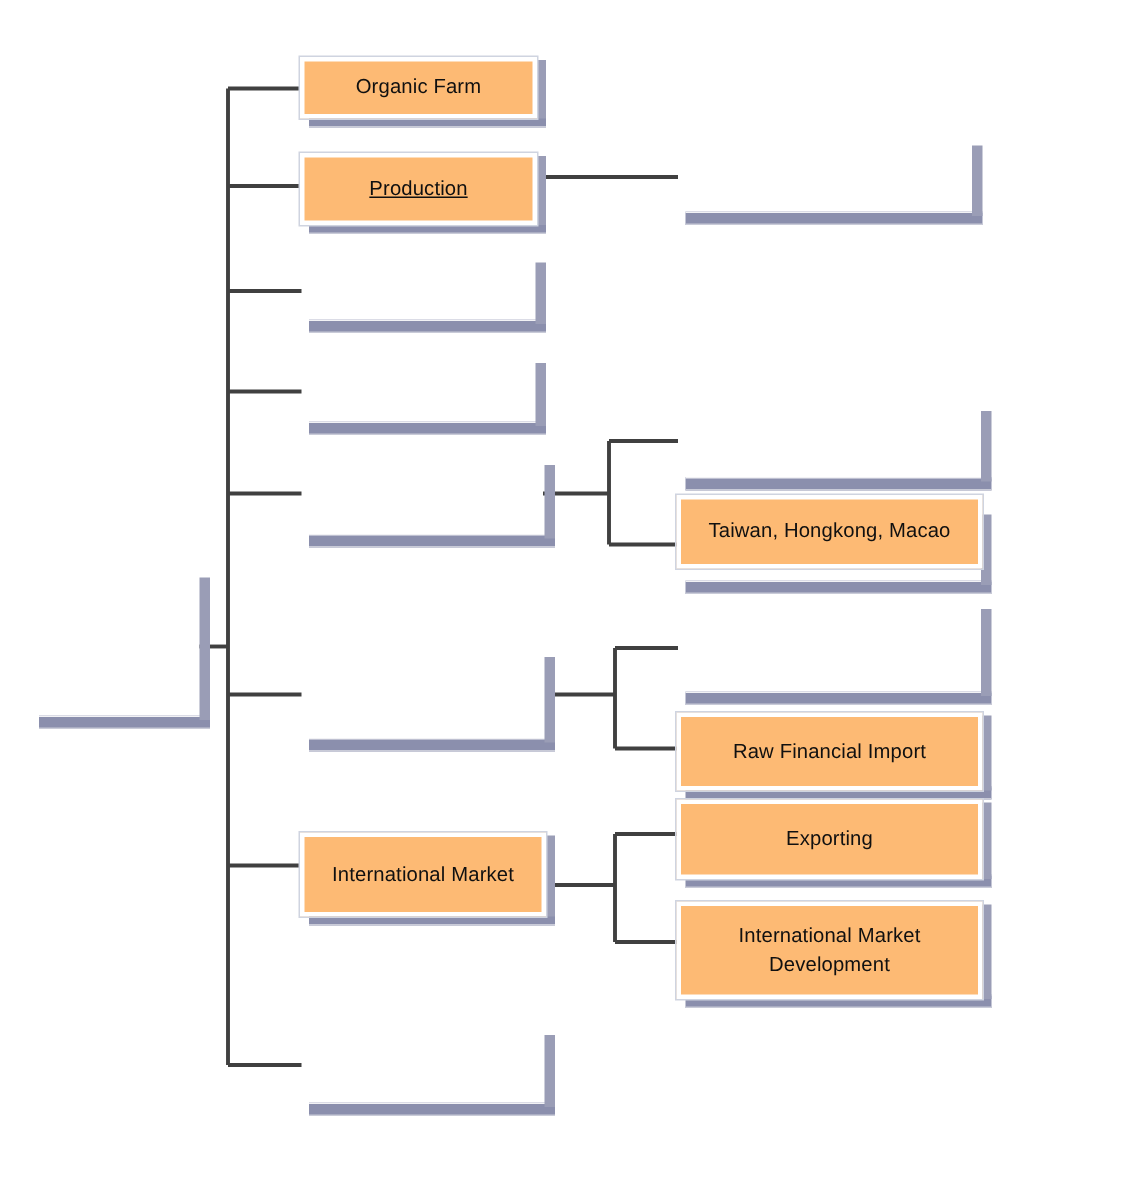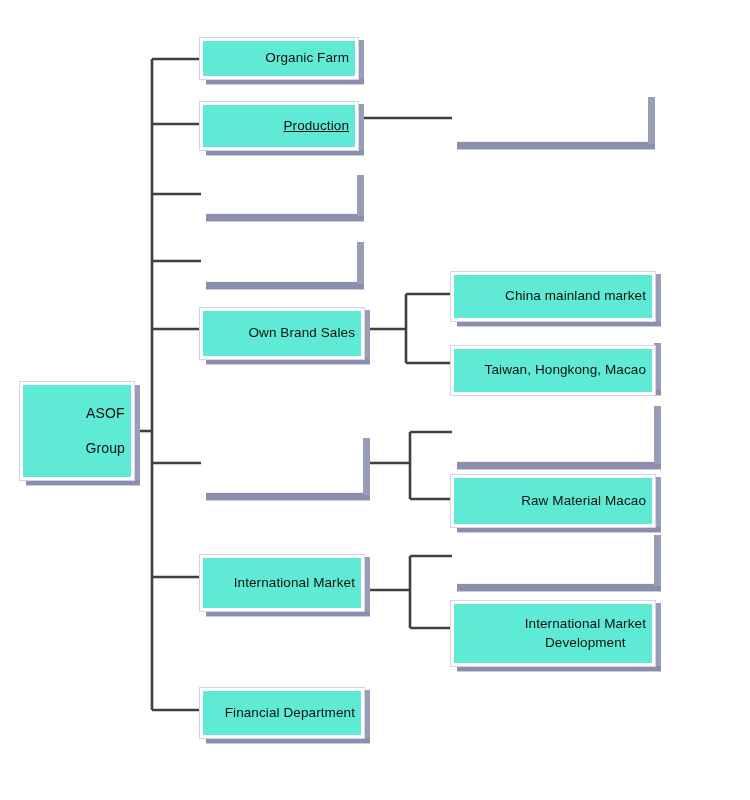--- a/index.html
+++ b/index.html
@@ -19,26 +19,26 @@
     position: absolute;
     left: 0;
     top: 0;
     width: 750px;
     height: 800px;
     pointer-events: none;
   }
   .node {
     position: absolute;
     box-sizing: border-box;
-    background: #5eead4;
+    background: #fdba74;
     border: 3px solid #ffffff;
     outline: 1px solid #cfd4e0;
     display: flex;
     align-items: center;
-    justify-content: flex-end;
+    justify-content: center;
     text-align: center;
     color: #101010;
     font-size: 13.5px;
     line-height: 1.35;
     letter-spacing: 0.1px;
     z-index: 3;
   }
   .node .lbl {
     display: block;
     padding: 0 6px;
@@ -98,24 +98,20 @@
 
       <line x1="364" y1="590" x2="410" y2="590"></line>
       <line x1="410" y1="556" x2="410" y2="628"></line>
       <line x1="410" y1="556" x2="452" y2="556"></line>
       <line x1="410" y1="628" x2="452" y2="628"></line>
     </g>
   </svg>
 
   <div class="shadow" style="left:26px; top:477px; width:114px; height:7px;"></div>
   <div class="shadow-v" style="left:133px; top:385px; width:7px; height:95px;"></div>
-  <div class="node root" style="left:20px; top:382px; width:114px; height:98px;">
-    <span class="lbl">ASOF
-Group</span>
-  </div>
 
   <div class="shadow" style="left:206px; top:76px; width:158px; height:7px;"></div>
   <div class="shadow-v" style="left:357px; top:40px; width:7px; height:39px;"></div>
   <div class="node" style="left:200px; top:38px; width:158px; height:41px;">
     <span class="lbl">Organic Farm</span>
   </div>
 
   <div class="shadow" style="left:206px; top:147px; width:158px; height:7px;"></div>
   <div class="shadow-v" style="left:357px; top:104px; width:7px; height:46px;"></div>
   <div class="node" style="left:200px; top:102px; width:158px; height:48px;text-decoration:underline;">
@@ -123,65 +119,59 @@
   </div>
 
   <div class="shadow" style="left:206px; top:213px; width:158px; height:7px;"></div>
   <div class="shadow-v" style="left:357px; top:175px; width:7px; height:41px;"></div>
 
   <div class="shadow" style="left:206px; top:281px; width:158px; height:7px;"></div>
   <div class="shadow-v" style="left:357px; top:242px; width:7px; height:42px;"></div>
 
   <div class="shadow" style="left:206px; top:356px; width:164px; height:7px;"></div>
   <div class="shadow-v" style="left:363px; top:310px; width:7px; height:49px;"></div>
-  <div class="node" style="left:200px; top:308px; width:164px; height:51px;">
-    <span class="lbl">Own Brand Sales</span>
-  </div>
 
   <div class="shadow" style="left:206px; top:492px; width:164px; height:7px;"></div>
   <div class="shadow-v" style="left:363px; top:438px; width:7px; height:57px;"></div>
 
   <div class="shadow" style="left:206px; top:608px; width:164px; height:7px;"></div>
   <div class="shadow-v" style="left:363px; top:557px; width:7px; height:54px;"></div>
   <div class="node" style="left:200px; top:555px; width:164px; height:56px;">
     <span class="lbl">International Market</span>
   </div>
 
   <div class="shadow" style="left:206px; top:735px; width:164px; height:7px;"></div>
   <div class="shadow-v" style="left:363px; top:690px; width:7px; height:48px;"></div>
-  <div class="node" style="left:200px; top:688px; width:164px; height:50px;">
-    <span class="lbl">Financial Department</span>
-  </div>
 
   <div class="shadow" style="left:457px; top:141px; width:198px; height:7px;"></div>
   <div class="shadow-v" style="left:648px; top:97px; width:7px; height:47px;"></div>
 
   <div class="shadow" style="left:457px; top:318px; width:204px; height:7px;"></div>
   <div class="shadow-v" style="left:654px; top:274px; width:7px; height:47px;"></div>
-  <div class="node" style="left:451px; top:272px; width:204px; height:49px;">
-    <span class="lbl">China mainland market</span>
-  </div>
 
   <div class="shadow" style="left:457px; top:387px; width:204px; height:7px;"></div>
   <div class="shadow-v" style="left:654px; top:343px; width:7px; height:47px;"></div>
-  <div class="node" style="left:451px; top:346px; width:204px; height:49px;">
+  <div class="node" style="left:451px; top:330px; width:204px; height:49px;">
     <span class="lbl">Taiwan, Hongkong, Macao</span>
   </div>
 
   <div class="shadow" style="left:457px; top:461px; width:204px; height:7px;"></div>
   <div class="shadow-v" style="left:654px; top:406px; width:7px; height:58px;"></div>
 
   <div class="shadow" style="left:457px; top:524px; width:204px; height:7px;"></div>
   <div class="shadow-v" style="left:654px; top:477px; width:7px; height:50px;"></div>
   <div class="node" style="left:451px; top:475px; width:204px; height:52px;">
-    <span class="lbl">Raw Material Macao</span>
+    <span class="lbl">Raw Financial Import</span>
   </div>
 
   <div class="shadow" style="left:457px; top:583px; width:204px; height:7px;"></div>
   <div class="shadow-v" style="left:654px; top:535px; width:7px; height:51px;"></div>
+  <div class="node" style="left:451px; top:533px; width:204px; height:53px;">
+    <span class="lbl">Exporting</span>
+  </div>
 
   <div class="shadow" style="left:457px; top:663px; width:204px; height:7px;"></div>
   <div class="shadow-v" style="left:654px; top:603px; width:7px; height:63px;"></div>
   <div class="node" style="left:451px; top:601px; width:204px; height:65px;">
     <span class="lbl">International Market
 Development</span>
   </div>
 
 </div>
 

